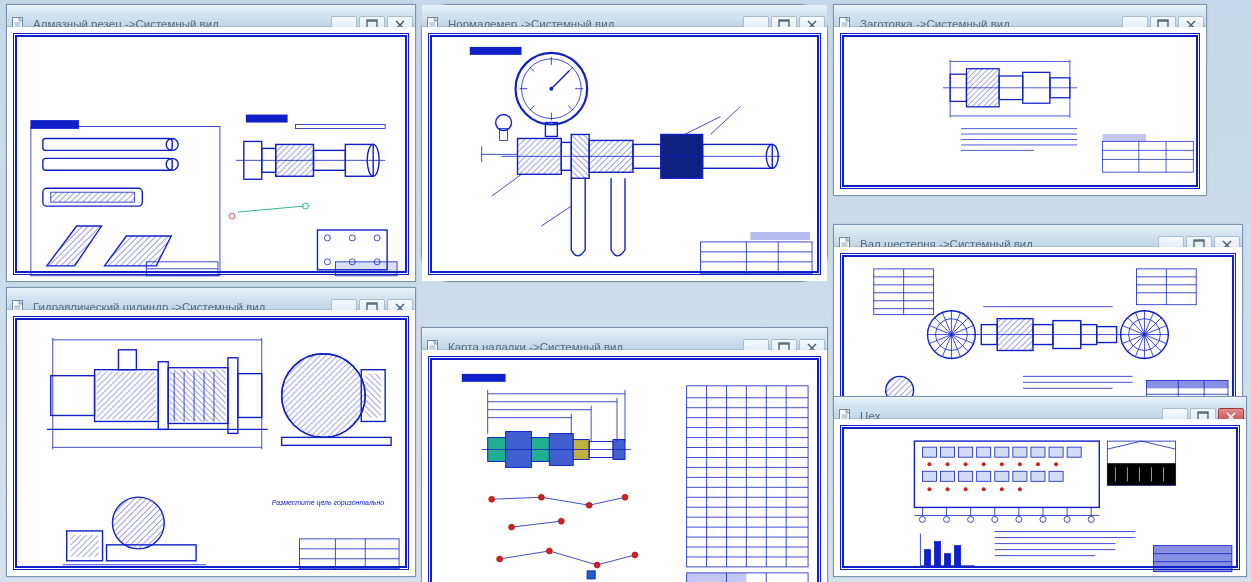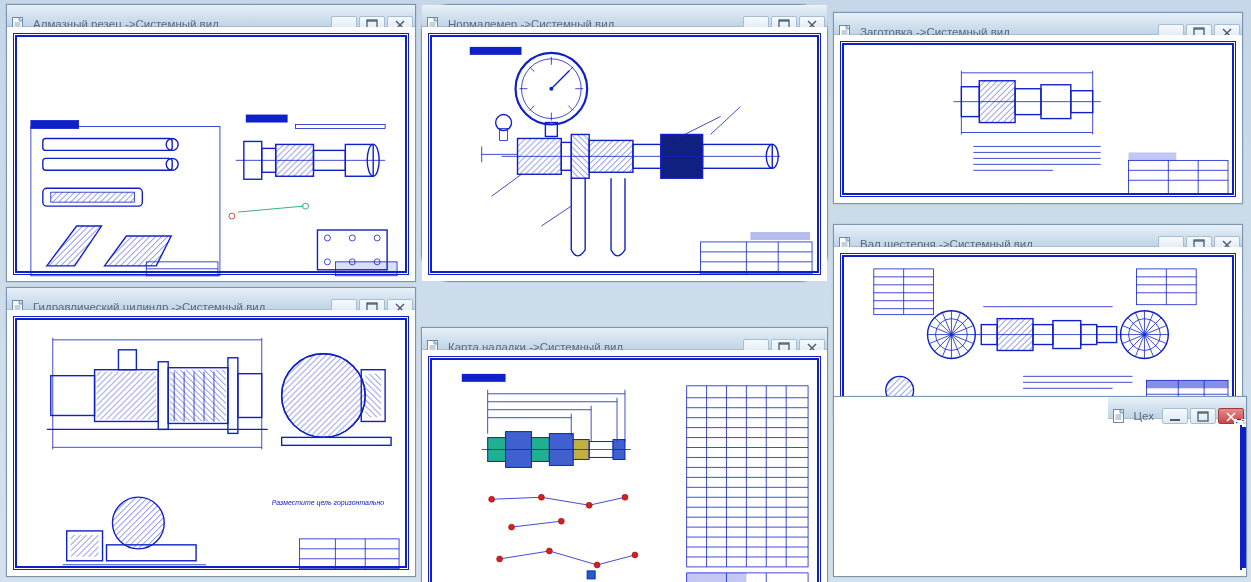--- a/index.html
+++ b/index.html
@@ -285,21 +285,21 @@
       <rect x="280" y="216" width="112" height="32" class="blue thin nofill"></rect>
       <line x1="280" y1="226" x2="392" y2="226" class="blue thin"></line>
       <line x1="280" y1="236" x2="392" y2="236" class="blue thin"></line>
       <line x1="326" y1="216" x2="326" y2="248" class="blue thin"></line>
       <line x1="358" y1="216" x2="358" y2="248" class="blue thin"></line>
       <rect x="330" y="206" width="60" height="8" fill="#1020c8" opacity="0.3"></rect>
     </svg>
   </div>
 </div>
 
-<div class="mdi-window" style="left:833px; top:12px; width:410px; height:192px;">
+<div class="mdi-window" style="left:833px; top:4px; width:374px; height:192px;">
   <div class="titlebar">
     <span class="icon">
         <svg width="14" height="14">
           <use href="#doc-icon"></use>
         </svg>
       </span>
     <span class="title">Заготовка -&gt;Системный вид</span>
     <span class="ctrls">
       <span class="ctrl">
           <svg width="24" height="14">
@@ -658,21 +658,21 @@
       <rect x="266" y="224" width="60" height="10" fill="#1020c8" opacity="0.25"></rect>
       <line x1="266" y1="234" x2="388" y2="234" class="blue thin"></line>
       <line x1="266" y1="244" x2="388" y2="244" class="blue thin"></line>
       <line x1="306" y1="224" x2="306" y2="258" class="blue thin"></line>
       <line x1="346" y1="224" x2="346" y2="258" class="blue thin"></line>
       <rect x="40" y="24" width="44" height="8" fill="#1020c8"></rect>
     </svg>
   </div>
 </div>
 
-<div class="mdi-window" style="left:833px; top:396px; width:414px; height:181px;align-items:flex-end;">
+<div class="mdi-window" style="left:833px; top:396px; width:414px; height:181px;">
   <div class="titlebar">
     <span class="icon">
         <svg width="14" height="14">
           <use href="#doc-icon"></use>
         </svg>
       </span>
     <span class="title">Цех</span>
     <span class="ctrls">
       <span class="ctrl">
           <svg width="24" height="14">

